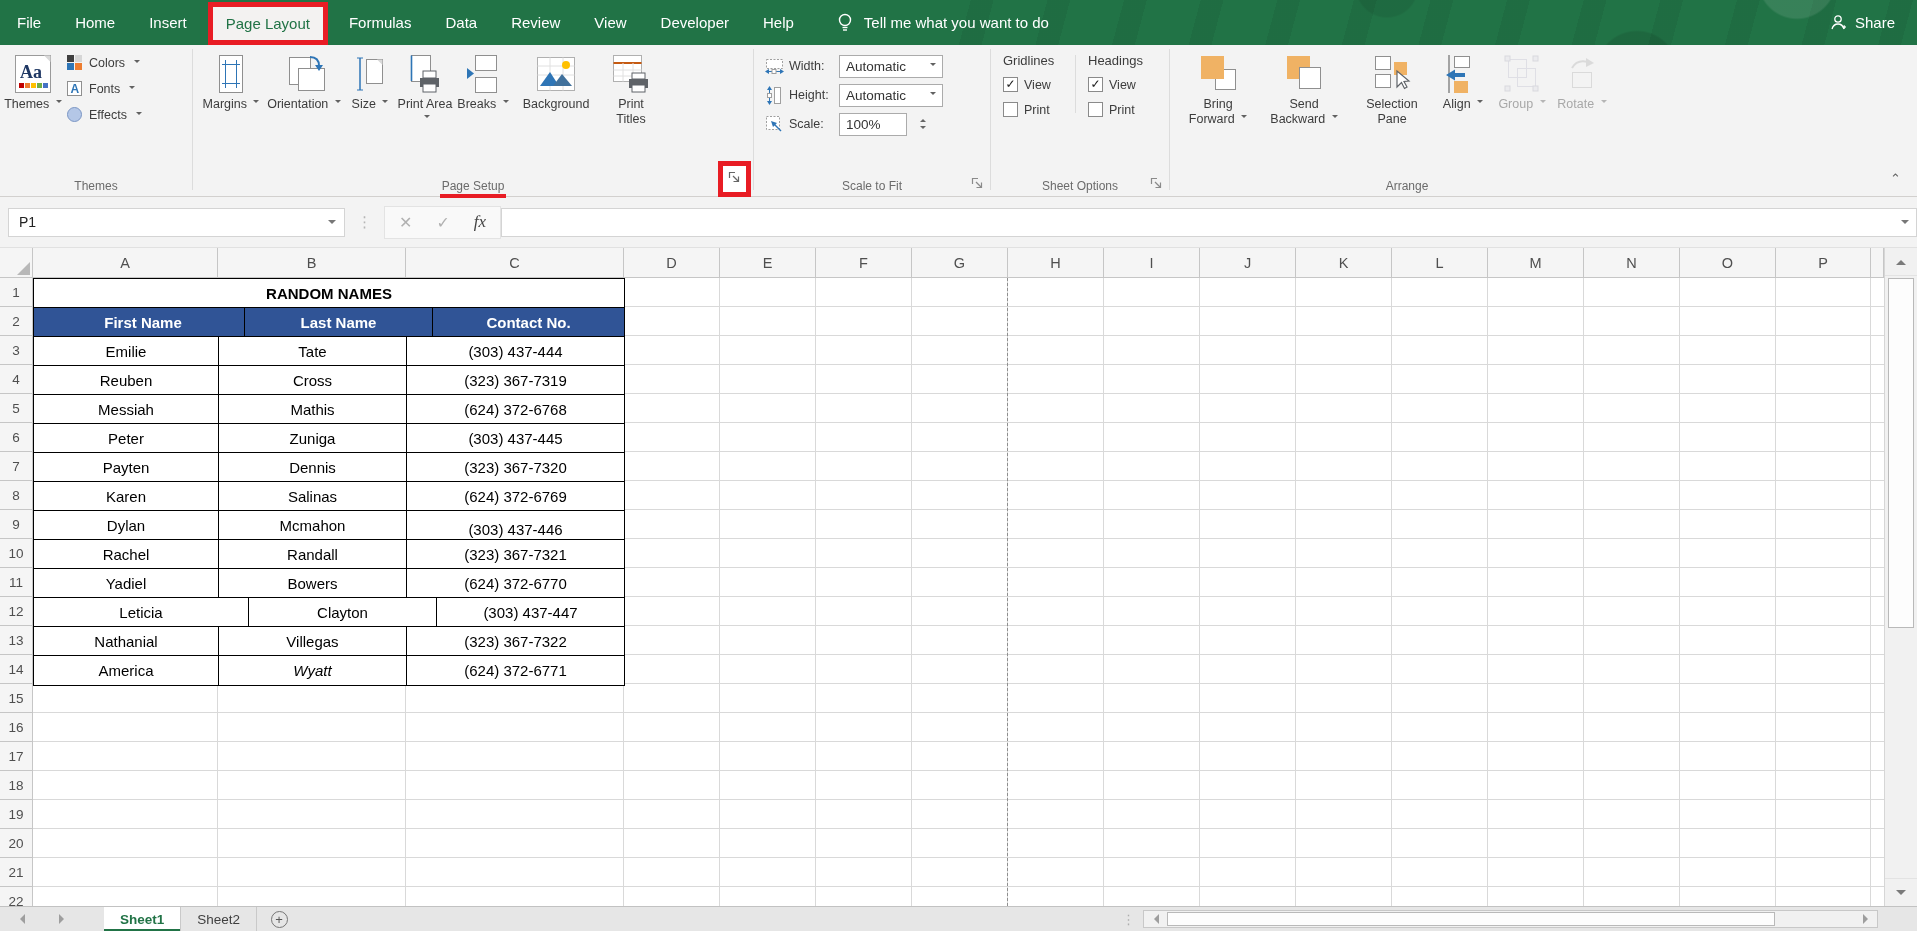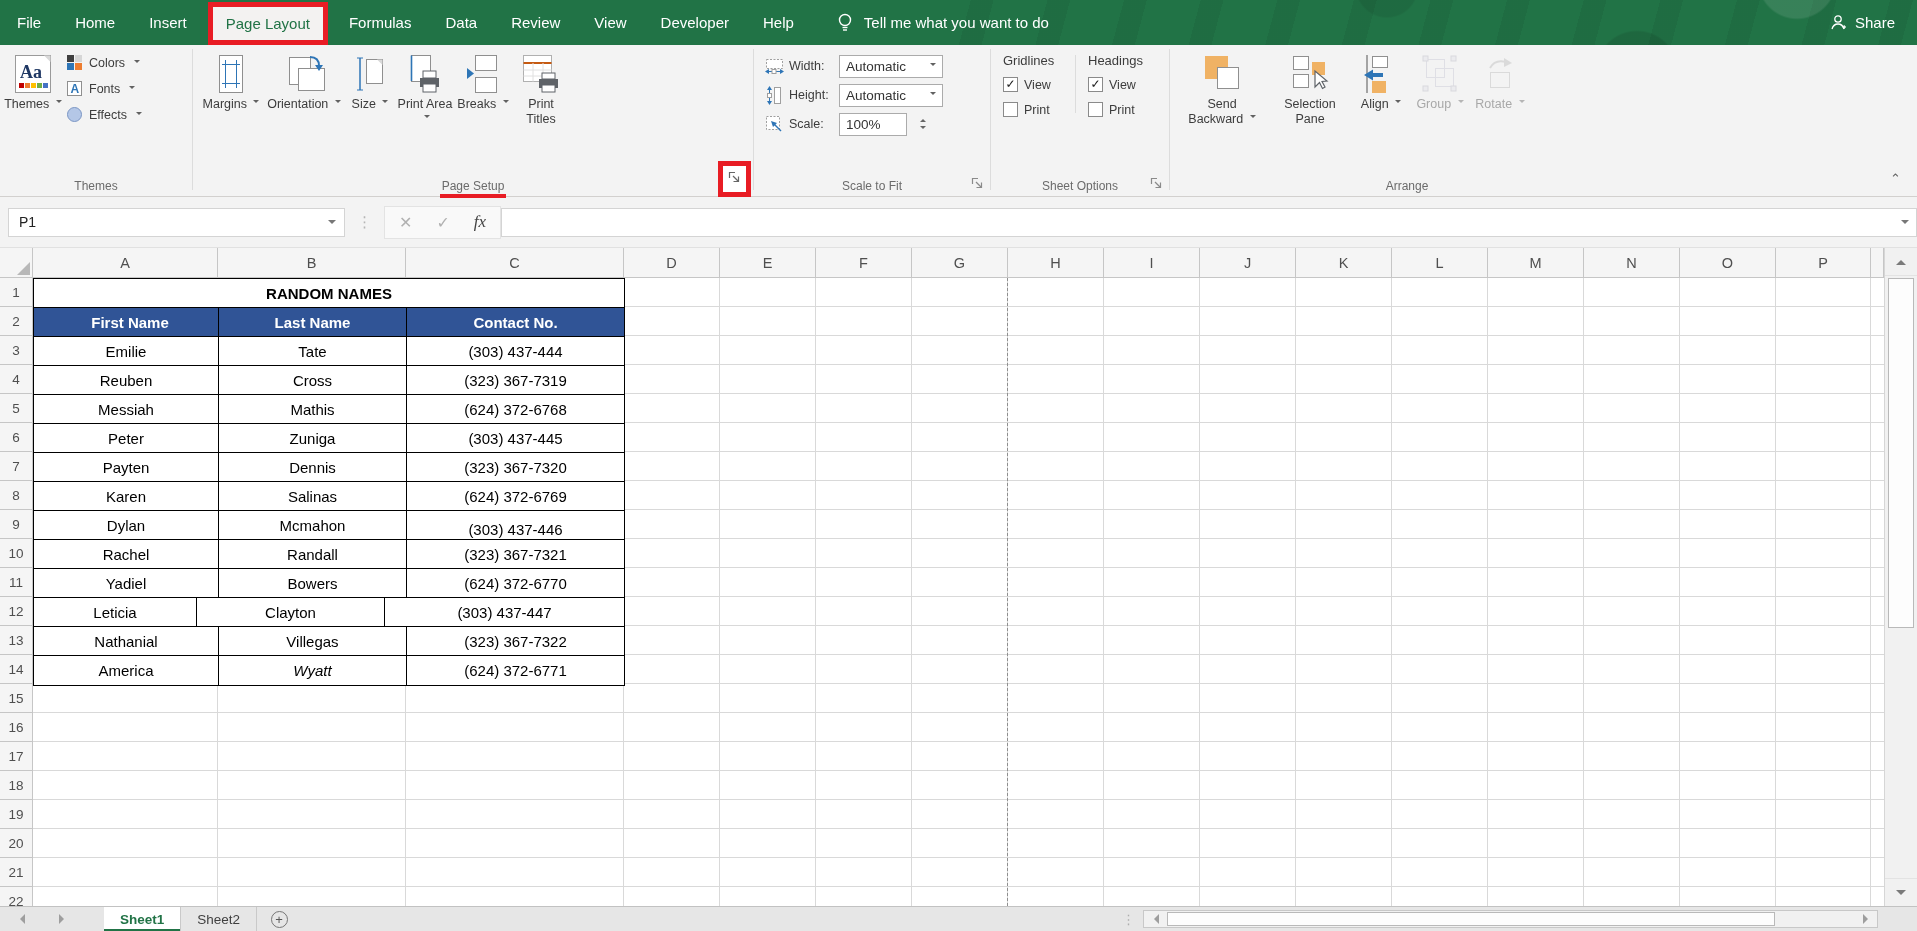--- a/index.html
+++ b/index.html
@@ -299,20 +299,35 @@
         <div class="bigbtn" style="width:52px">
           <span class="icon">
             <svg width="32" height="40" viewBox="0 0 32 40">
               <rect x="8.5" y="1.5" width="21" height="15" fill="#fff" stroke="#8f8f8f"></rect>
               <rect x="8.5" y="23.5" width="21" height="15" fill="#fff" stroke="#8f8f8f"></rect>
               <polygon points="0,14 7,19.5 0,25" fill="#2e75b6"></polygon>
             </svg>
           </span>
           <span class="lbl"><span>Breaks</span> <span class="chev"></span></span>
         </div>
+        <div class="bigbtn" style="width:86px">
+          <span class="icon">
+            <svg width="40" height="36" viewBox="0 0 40 36">
+              <rect x="1.5" y="1.5" width="37" height="33" fill="#fff" stroke="#b0b0b0"></rect>
+              <line x1="1.5" y1="10" x2="38.5" y2="10" stroke="#e0e0e0"></line>
+                <line x1="1.5" y1="19" x2="38.5" y2="19" stroke="#e0e0e0"></line>
+              <line x1="14" y1="1.5" x2="14" y2="34.5" stroke="#e0e0e0"></line>
+                <line x1="27" y1="1.5" x2="27" y2="34.5" stroke="#e0e0e0"></line>
+              <circle cx="30" cy="9" r="4" fill="#ffc000"></circle>
+              <polygon points="4,30 14,16 23,30" fill="#2e75b6"></polygon>
+              <polygon points="17,30 26,18 36,30" fill="#41719c"></polygon>
+            </svg>
+          </span>
+          <span class="lbl">Background</span>
+        </div>
         <div class="bigbtn" style="width:56px">
           <span class="icon">
             <svg width="38" height="40" viewBox="0 0 38 40">
               <rect x="1.5" y="1.5" width="28" height="26" fill="#fff" stroke="#b0b0b0"></rect>
               <line x1="1.5" y1="9" x2="29.5" y2="9" stroke="#c55a11" stroke-width="2"></line>
               <line x1="1.5" y1="16" x2="29.5" y2="16" stroke="#e0e0e0"></line>
                 <line x1="1.5" y1="22" x2="29.5" y2="22" stroke="#e0e0e0"></line>
               <line x1="11" y1="9" x2="11" y2="27.5" stroke="#e0e0e0"></line>
                 <line x1="21" y1="9" x2="21" y2="27.5" stroke="#e0e0e0"></line>
               <rect x="17" y="25" width="19" height="9" fill="#5f6368"></rect>
@@ -431,20 +446,29 @@
           <path d="M1.5 7 V1.5 H7" fill="none" stroke="#8a8a8a" stroke-width="1.2"></path>
           <path d="M5 5 L10.5 10.5" stroke="#8a8a8a" stroke-width="1.2"></path>
           <path d="M10.5 5.5 V10.5 H5.5" fill="none" stroke="#8a8a8a" stroke-width="1.2"></path>
         </svg>
       </div>
     </div>
     <div class="gsep"></div>
 
     <div class="group" style="width:474px">
       <div class="gcontent" style="padding-left:10px; gap:6px;">
+        <div class="bigbtn" style="width:76px">
+          <span class="icon">
+            <svg width="40" height="40" viewBox="0 0 40 40">
+              <rect x="17.5" y="15.5" width="20" height="20" fill="#fff" stroke="#8f8f8f"></rect>
+              <rect x="3" y="2" width="23" height="23" fill="#f0b264"></rect>
+            </svg>
+          </span>
+          <span class="lbl"><span>Bring Forward</span> <span class="chev"></span></span>
+        </div>
         <div class="bigbtn" style="width:84px">
           <span class="icon">
             <svg width="40" height="40" viewBox="0 0 40 40">
               <rect x="3" y="2" width="23" height="23" fill="#f0b264"></rect>
               <rect x="15.5" y="13.5" width="21" height="21" fill="#fff" stroke="#8f8f8f"></rect>
             </svg>
           </span>
           <span class="lbl"><span>Send Backward</span> <span class="chev"></span></span>
         </div>
         <div class="bigbtn" style="width:80px">
@@ -578,21 +602,21 @@
         <div class="vline" style="left: 1646px;"></div>
         <div class="vline" style="left: 1742px;"></div>
         <div class="vline" style="left: 1837px;"></div>
       </div>
     <div class="pagebreak" id="pagebreak" style="left: 1007px;"></div>
     <div class="ntable" id="ntable" style="left: 33px; top: 30px; width: 592px;">
         <div class="nt-row nt-title">
           <div class="nt-cell" style="flex: 1 1 0%;">RANDOM NAMES</div>
         </div>
         <div class="nt-row nt-head">
-          <div class="nt-cell" style="width: 185px; padding-left: 8px;">First Name</div>
+          <div class="nt-cell" style="width: 211px; padding-left: 8px;">First Name</div>
           <div class="nt-cell" style="width: 188px;">Last Name</div>
           <div class="nt-cell" style="flex: 1 1 0%;">Contact No.</div>
         </div>
         <div class="nt-row">
           <div class="nt-cell" style="width: 185px;">Emilie</div>
           <div class="nt-cell" style="width: 188px;">Tate</div>
           <div class="nt-cell" style="flex: 1 1 0%;">(303) 437-444</div>
         </div>
         <div class="nt-row">
           <div class="nt-cell" style="width: 185px;">Reuben</div>
@@ -628,21 +652,21 @@
           <div class="nt-cell" style="width: 185px;">Rachel</div>
           <div class="nt-cell" style="width: 188px;">Randall</div>
           <div class="nt-cell" style="flex: 1 1 0%;">(323) 367-7321</div>
         </div>
         <div class="nt-row">
           <div class="nt-cell" style="width: 185px;">Yadiel</div>
           <div class="nt-cell" style="width: 188px;">Bowers</div>
           <div class="nt-cell" style="flex: 1 1 0%;">(624) 372-6770</div>
         </div>
         <div class="nt-row">
-          <div class="nt-cell" style="width: 163px; text-align: right;">Leticia</div>
+          <div class="nt-cell" style="width: 215px; text-align: right;">Leticia</div>
           <div class="nt-cell" style="width: 188px;">Clayton</div>
           <div class="nt-cell" style="flex: 1 1 0%;">(303) 437-447</div>
         </div>
         <div class="nt-row">
           <div class="nt-cell" style="width: 185px;">Nathanial</div>
           <div class="nt-cell" style="width: 188px;">Villegas</div>
           <div class="nt-cell" style="flex: 1 1 0%;">(323) 367-7322</div>
         </div>
         <div class="nt-row">
           <div class="nt-cell" style="width: 185px;">America</div>

